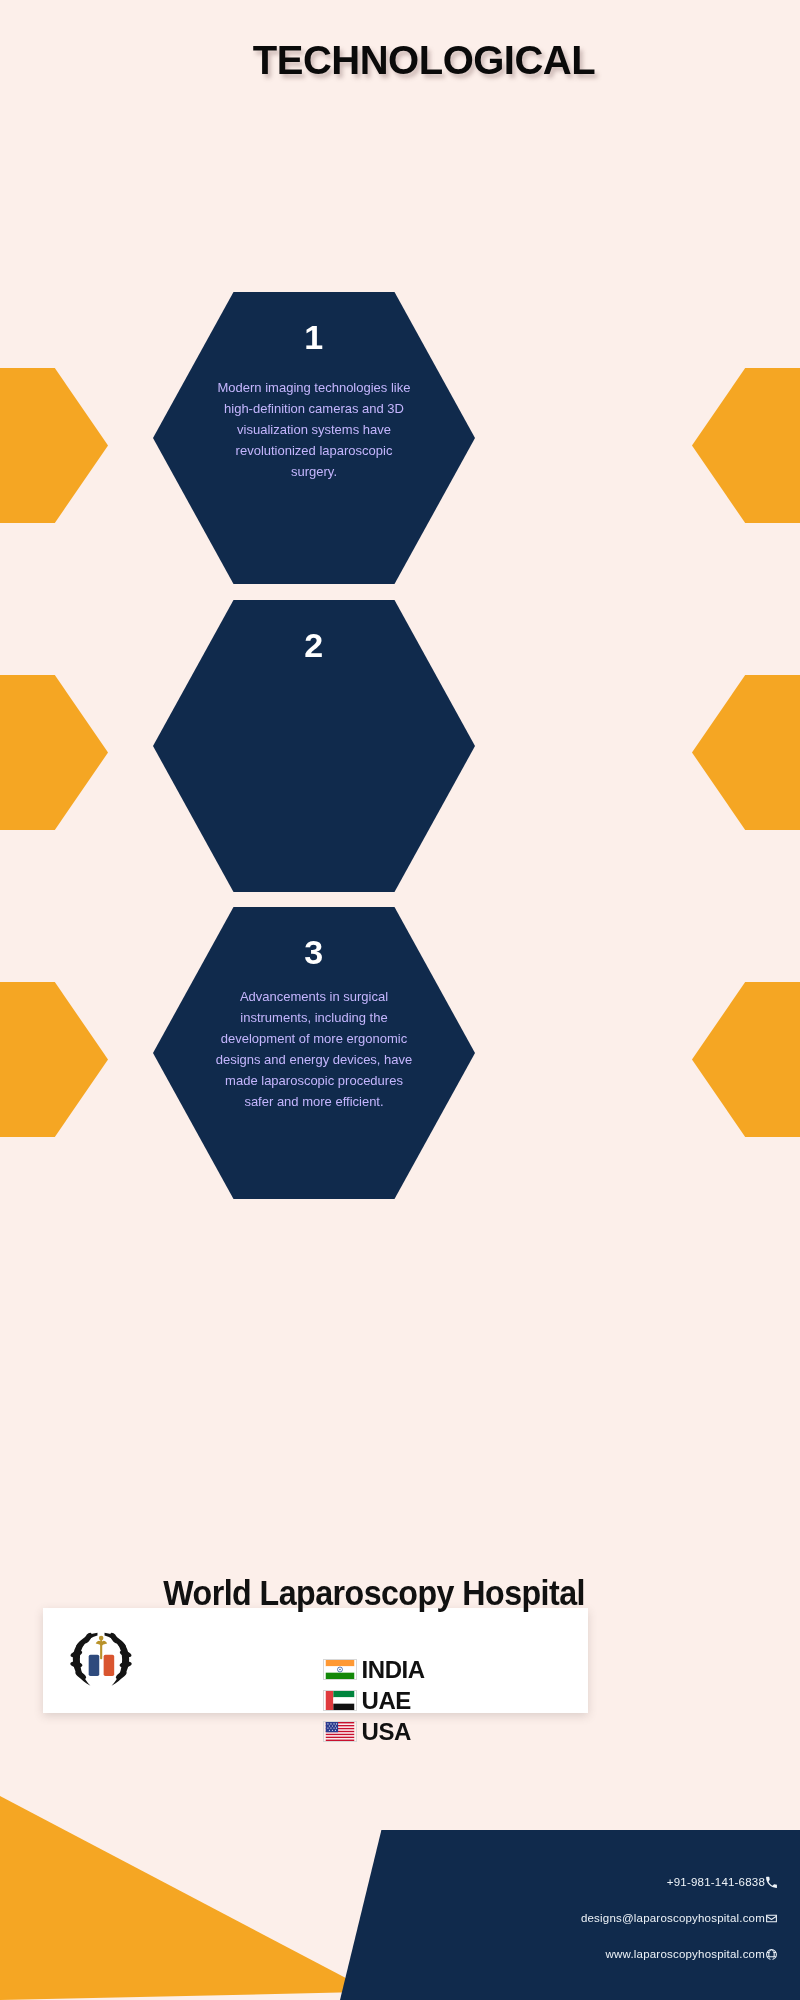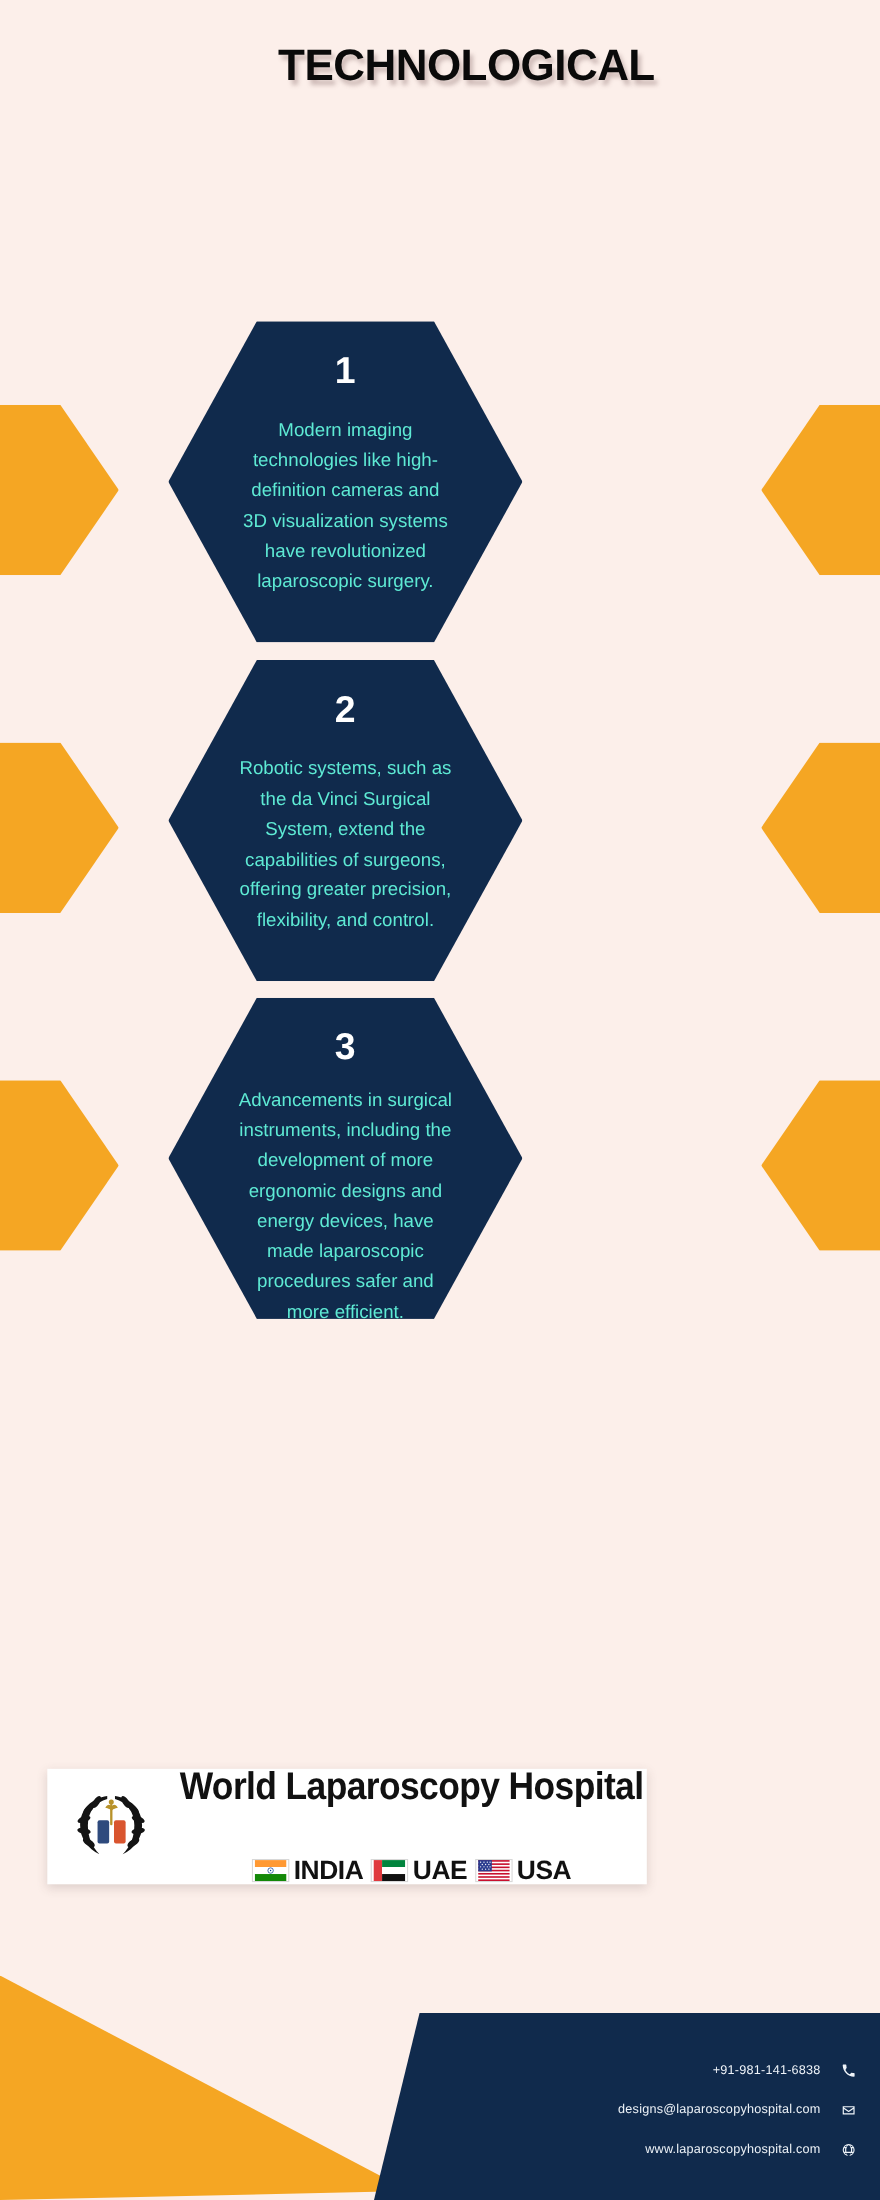--- a/index.html
+++ b/index.html
@@ -63,26 +63,26 @@
   .hx2 { top:600px; }
   .hx3 { top:907px; }
 
   .hex-num {
     font-size:34px;
     font-weight:bold;
     margin-top:26px;
     letter-spacing:0.5px;
   }
   .hex-body {
-    font-size:17px;
+    font-size:13px;
     line-height:1.62;
     width:196px;
     margin-top:20px;
     font-weight:400;
-    color:#5eead4;
+    color:#c4b5fd;
   }
   .hx3 .hex-body { margin-top:14px; width:200px; }
   .hx2 .hex-body { width:204px; }
 
   
   .logo-banner {
     position:absolute;
     top:1608px; left:43px;
     width:545px; height:105px;
     background:#ffffff;
@@ -113,20 +113,21 @@
     letter-spacing:-0.6px;
     transform:scaleX(0.92);
     white-space:nowrap;
     line-height:1.05;
   }
   .logo-countries {
     display:flex;
     align-items:flex-start;
     gap:7px;
     margin-top:16px;
+    flex-direction:column;
   }
   .country {
     display:flex;
     align-items:center;
     gap:4px;
   }
   .country-name {
     font-family:"Liberation Sans Narrow","Liberation Sans",sans-serif;
     font-weight:bold;
     font-size:24px;
@@ -158,21 +159,21 @@
     display:flex;
     flex-direction:column;
     justify-content:center;
     gap:23px;
     padding-top:6px;
   }
   .contact-row {
     display:flex;
     align-items:center;
     justify-content:flex-end;
-    gap:19px;
+    gap:0;
     color:#eef3f8;
     font-size:11.5px;
     letter-spacing:0.2px;
   }
   .contact-icon {
     width:13px; height:13px;
     display:inline-flex;
     align-items:center;
     justify-content:center;
     flex:0 0 13px;
@@ -193,21 +194,20 @@
 <div class="hex-orange left ho3"></div>
 <div class="hex-orange right ho3"></div>
 
 <div class="hex-navy hx1">
   <div class="hex-num">1</div>
   <div class="hex-body">Modern imaging technologies like high-definition cameras and 3D visualization systems have revolutionized laparoscopic surgery.</div>
 </div>
 
 <div class="hex-navy hx2">
   <div class="hex-num">2</div>
-  <div class="hex-body">Robotic systems, such as the da Vinci Surgical System, extend the capabilities of surgeons, offering greater precision, flexibility, and control.</div>
 </div>
 
 <div class="hex-navy hx3">
   <div class="hex-num">3</div>
   <div class="hex-body">Advancements in surgical instruments, including the development of more ergonomic designs and energy devices, have made laparoscopic procedures safer and more efficient.</div>
 </div>
 
 <div class="logo-banner">
 
   <div class="logo-emblem">

